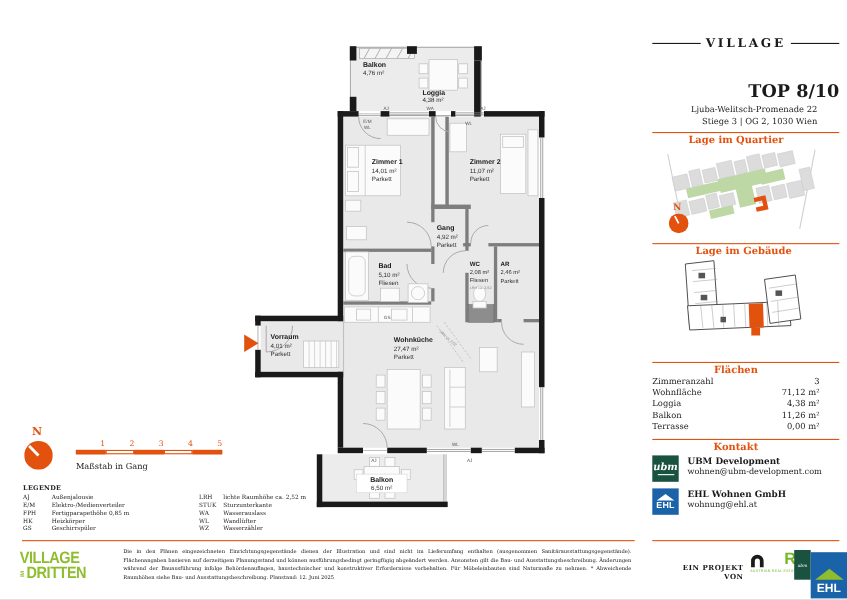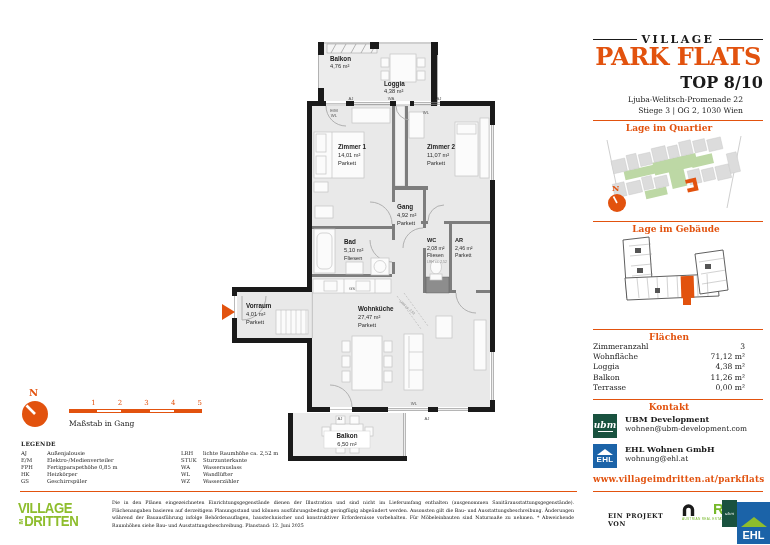--- a/index.html
+++ b/index.html
@@ -24,21 +24,21 @@
   .contact{left:593px;width:168px;display:flex;gap:8px;align-items:flex-start;}
   .contact .nm{font-size:8px;font-weight:bold;color:#1a1a1a;line-height:1.3;}
   .contact .em{font-size:7.4px;color:#222;}
   .ubm-sq{width:24px;height:24px;background:var(--ubm);color:#fff;display:flex;flex-direction:column;align-items:center;justify-content:center;font-size:9px;font-weight:bold;font-style:italic;}
   .ubm-sq i{display:block;width:15px;border-top:1px solid #fff;margin-top:1px;}
   .ehl-sq{width:24px;height:24px;background:var(--ehl);display:flex;flex-direction:column;align-items:center;justify-content:center;}
   .ehl-sq .rf{width:0;height:0;border-left:8px solid transparent;border-right:8px solid transparent;border-bottom:6px solid #fff;}
   .ehl-sq .tx{color:#fff;font-size:8px;font-weight:bold;font-family:"Liberation Sans",sans-serif;letter-spacing:0.3px;}
   .website{left:593px;top:474px;font-size:8.8px;font-weight:bold;color:var(--accent);letter-spacing:0.2px;}
   
-  .projektvon{left:608px;top:512px;width:68px;font-size:6.4px;font-weight:bold;letter-spacing:0.5px;color:#1a1a1a;}
+  .projektvon{left:608px;top:512px;width:68px;text-align:right;font-size:6.4px;font-weight:bold;letter-spacing:0.5px;color:#1a1a1a;}
   .are{left:682px;top:502px;width:52px;font-family:"Liberation Sans",sans-serif;}
   .are .row1{display:flex;align-items:flex-end;gap:18px;}
   .are .re{color:#76b82a;font-size:15px;font-weight:bold;letter-spacing:-0.5px;line-height:14px;}
   .are .sub{font-size:3.2px;color:#76b82a;letter-spacing:0.3px;margin-top:1px;white-space:nowrap;}
   .ubm-mini{left:722px;top:500px;width:15px;height:27px;background:var(--ubm);color:#fff;font-size:4px;text-align:center;line-height:27px;font-style:italic;}
   .ehl-big{left:737px;top:502px;width:33px;height:42px;background:var(--ehl);display:flex;flex-direction:column;align-items:center;justify-content:flex-end;padding-bottom:3px;}
   .ehl-big .rf{width:0;height:0;border-left:13px solid transparent;border-right:13px solid transparent;border-bottom:10px solid var(--green);margin-bottom:2px;}
   .ehl-big .tx{color:#fff;font-size:11px;font-weight:bold;font-family:"Liberation Sans",sans-serif;}
   
   .nlabel{font-size:10px;font-weight:bold;color:var(--accent);}
@@ -292,21 +292,20 @@
       <text class="wl" x="427" y="420">AJ</text>
       <text class="nt" transform="rotate(42 403 305)" x="398" y="305">LRH ca. 2,52</text>
     </g>
   </svg>
 
   <div class="abs village-row">
     <div class="ln"></div>
     <div class="vt">VILLAGE</div>
     <div class="ln"></div>
   </div>
-  <div class="abs brand">PARK FLATS</div>
   <div class="abs topnum">TOP 8/10</div>
   <div class="abs addr">
     <div>Ljuba-Welitsch-Promenade 22</div>
     <div>Stiege 3 | OG 2, 1030 Wien</div>
   </div>
 
   <div class="hr" style="left:593px;top:120px;width:170px;"></div>
   <div class="heading" style="left:593px;top:123px;">Lage im Quartier</div>
 
   <svg class="abs" style="left:595px;top:132px;" width="160" height="84" viewBox="0 0 160 84">
@@ -412,21 +411,20 @@
   <div class="abs contact" style="top:444px;">
     <div class="ehl-sq">
         <div class="rf"></div>
         <div class="tx">EHL</div>
       </div>
     <div>
       <div class="nm">EHL Wohnen GmbH</div>
       <div class="em">wohnung@ehl.at</div>
     </div>
   </div>
-  <div class="abs website">www.villageimdritten.at/parkflats</div>
 
   <div class="abs nlabel" style="left:29px;top:387px;">N</div>
   <div class="abs" style="left:22px;top:401px;">
     <svg width="26" height="26">
         <circle cx="13" cy="13" r="13" class="orange-f"></circle>
         <line x1="13" y1="13" x2="4.5" y2="4.5" stroke="#fff" stroke-width="2.6"></line>
       </svg>
   </div>
   <div class="abs scale-nums">
     <span>1</span>

